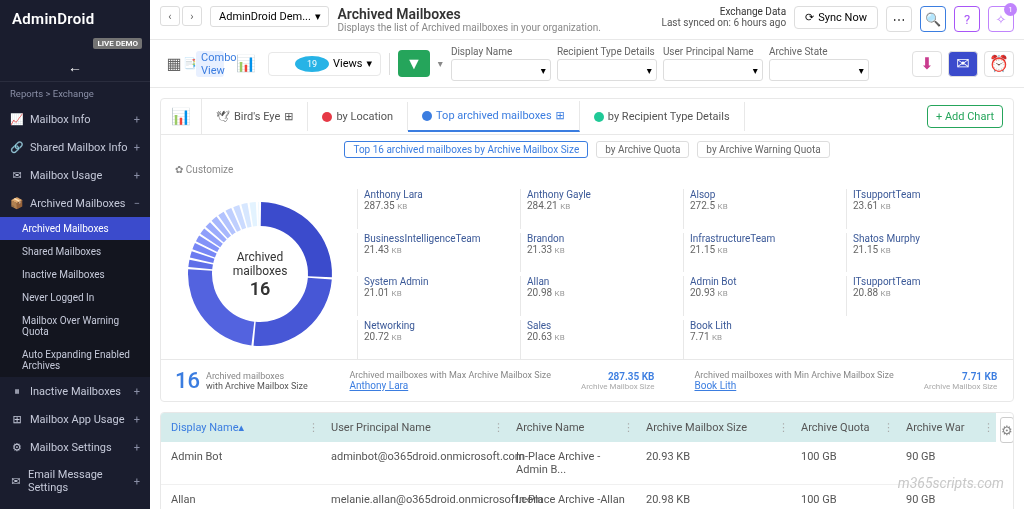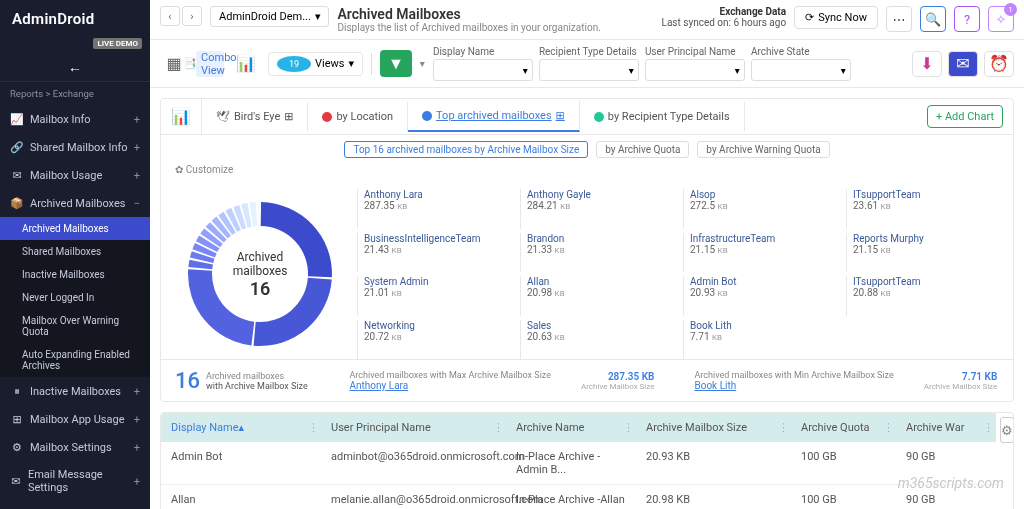--- a/index.html
+++ b/index.html
@@ -20,46 +20,46 @@
 .sub-nav-item.active { background:#3b4bcc; color:#fff; }
 .main { flex:1; display:flex; flex-direction:column; min-width:0; background:#fff;}
 .topbar { display:flex; align-items:flex-start; padding:6px 10px; border-bottom:1px solid #e8e8e8; gap:8px; }
 .nav-arrows { display:flex; gap:2px; }
 .nav-arrow { width:20px; height:20px; border:1px solid #ddd; border-radius:3px; display:flex; align-items:center; justify-content:center; cursor:pointer; font-size:11px; color:#666;}
 .crumb-box { border:1px solid #ddd; border-radius:3px; padding:3px 8px; font-size:11px; display:flex; align-items:center; gap:4px;}
 .page-title-box { flex:1; }
 .page-title { font-size:14px; font-weight:600; color:#333; }
 .page-subtitle { font-size:10px; color:#888; }
 .sync-info { font-size:10px; text-align:right; color:#555;}
-.sync-label { font-weight:700; color:#333; }
+.sync-label { font-weight:400; color:#333; }
 .sync-btn { border:1px solid #ddd; border-radius:4px; padding:4px 10px; font-size:11px; display:flex; align-items:center; gap:4px; cursor:pointer;}
 .icon-btn { width:26px; height:26px; border:1px solid #ddd; border-radius:4px; display:flex; align-items:center; justify-content:center; cursor:pointer; font-size:13px;}
 .icon-btn.blue { border-color:#3b7de0; color:#3b7de0; }
 .icon-btn.purple { border-color:#a855f7; color:#a855f7; }
 .icon-btn.light-purple { border-color:#c084fc; color:#c084fc; position:relative;}
 .badge-dot { position:absolute; top:-4px; right:-4px; background:#c084fc; color:#fff; border-radius:50%; width:13px; height:13px; font-size:8px; display:flex; align-items:center; justify-content:center;}
 .toolbar { display:flex; align-items:center; padding:6px 10px; gap:8px; border-bottom:1px solid #e8e8e8;}
 .tb-btn { width:28px; height:26px; display:flex; align-items:center; justify-content:center; cursor:pointer; color:#666; border-radius:3px;}
 .tb-btn.active { background:#e8f0ff; color:#3b7de0;}
 .combo-view { display:flex; align-items:center; gap:4px; font-size:11px; color:#3b7de0; }
 .views-btn { background:#fff; border:1px solid #e8e8e8; border-radius:4px; padding:3px 8px; display:flex; align-items:center; gap:4px; font-size:11px; cursor:pointer;}
-.views-count { background:#27b3e6; color:#fff; border-radius:50%; width:34px; height:16px; font-size:9px; display:flex; align-items:center; justify-content:center;}
+.views-count { background:#27b3e6; color:#fff; border-radius:50%; width:34px; height:16px; font-size:9px; display:flex; align-items:center; justify-content:center;margin-left:18px;}
 .filter-btn { background:#25a55b; color:#fff; border-radius:4px; padding:4px 8px; cursor:pointer; display:flex; align-items:center;}
 .filter-row { display:flex; gap:6px; flex:1;}
 .filter-group { display:flex; flex-direction:column; gap:2px; font-size:10px;}
 .filter-label { color:#666; }
 .filter-select { border:1px solid #ddd; border-radius:3px; padding:3px 4px; width:100px; height:22px; font-size:10px; background:#fff;}
 .action-icons { display:flex; gap:6px; margin-left:auto;}
 .action-icon { width:30px; height:26px; border:1px solid #e0e0e0; border-radius:4px; display:flex; align-items:center; justify-content:center; cursor:pointer;}
 .content { flex:1; overflow:auto; padding:10px; }
 .chart-panel { background:#fff; border:1px solid #e8e8e8; border-radius:4px; overflow:hidden;}
 .chart-tabs { display:flex; border-bottom:1px solid #e8e8e8; align-items:center;}
 .chart-toggle { padding:8px 10px; border-right:1px solid #e8e8e8; color:#888;}
 .chart-tab { padding:8px 14px; font-size:11px; display:flex; align-items:center; gap:4px; cursor:pointer; color:#555; border-right:1px solid #e8e8e8;}
-.chart-tab.active { border-bottom:2px solid #3b7de0; color:#3b7de0;text-decoration:underline;}
+.chart-tab.active { border-bottom:2px solid #3b7de0; color:#3b7de0;}
 .tab-dot { width:10px; height:10px; border-radius:50%; }
 .dot-red { background:#e63946;}
 .dot-blue { background:#3b7de0;}
 .dot-teal { background:#20c997;}
 .add-chart { margin-left:auto; margin-right:10px; border:1px solid #25a55b; color:#25a55b; border-radius:4px; padding:4px 8px; font-size:11px; cursor:pointer;}
 .sub-tabs { display:flex; justify-content:center; gap:8px; padding:6px; font-size:10px;}
 .sub-tab { padding:2px 8px; border:1px solid #ddd; border-radius:3px; color:#666; cursor:pointer;}
 .sub-tab.active { border-color:#3b7de0; color:#3b7de0;}
 .customize { text-align:left; padding:0 14px 4px; font-size:10px; color:#888;}
 .chart-body { display:flex; padding:10px 14px 0; gap:12px;}
@@ -299,21 +299,21 @@
               </div>
               <div class="legend-item">
                 <div class="legend-name">Brandon</div>
                 <div class="legend-value">21.33 <span class="legend-unit">KB</span></div>
               </div>
               <div class="legend-item">
                 <div class="legend-name">InfrastructureTeam</div>
                 <div class="legend-value">21.15 <span class="legend-unit">KB</span></div>
               </div>
               <div class="legend-item">
-                <div class="legend-name">Reports Murphy</div>
+                <div class="legend-name">Shatos Murphy</div>
                 <div class="legend-value">21.15 <span class="legend-unit">KB</span></div>
               </div>
               <div class="legend-item">
                 <div class="legend-name">System Admin</div>
                 <div class="legend-value">21.01 <span class="legend-unit">KB</span></div>
               </div>
               <div class="legend-item">
                 <div class="legend-name">Allan</div>
                 <div class="legend-value">20.98 <span class="legend-unit">KB</span></div>
               </div>

